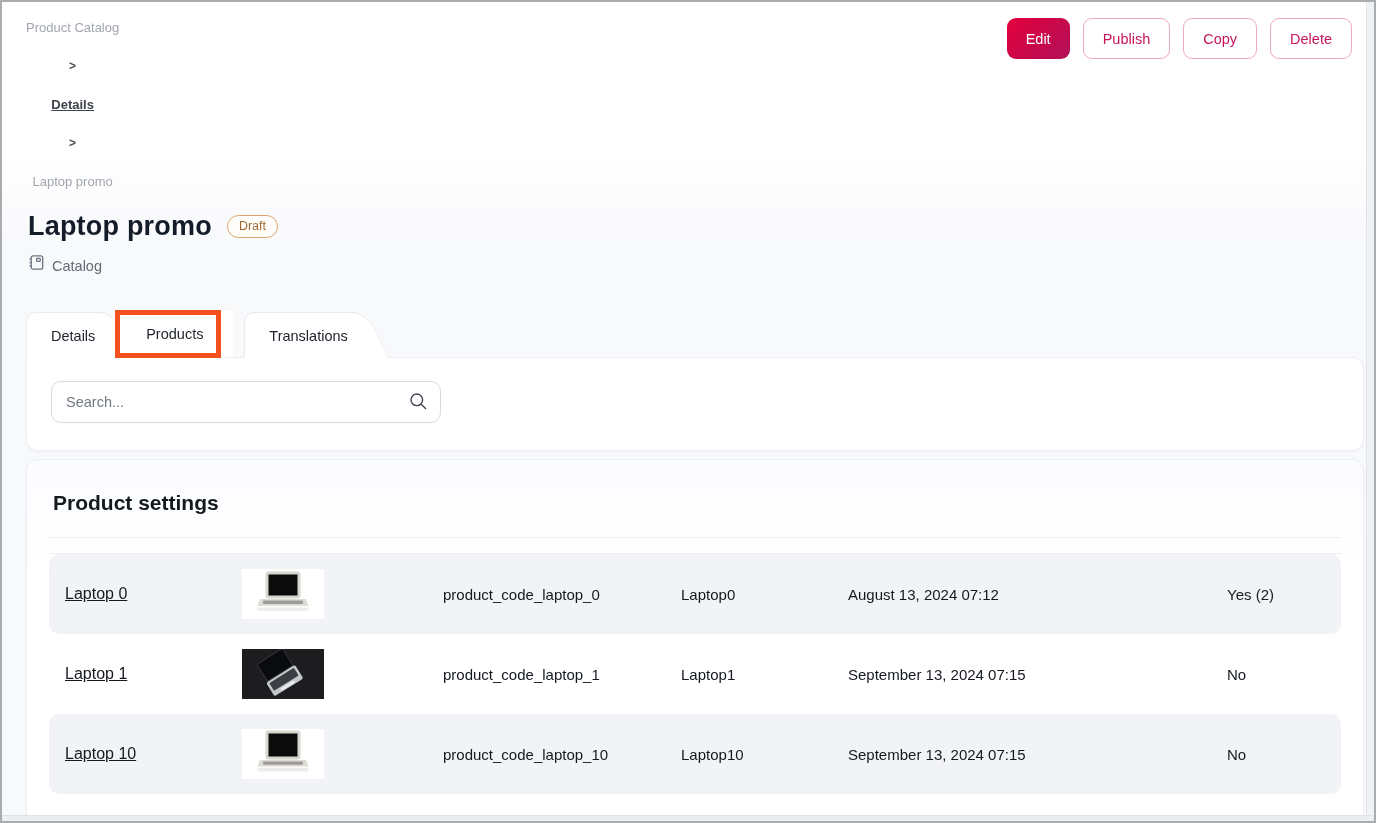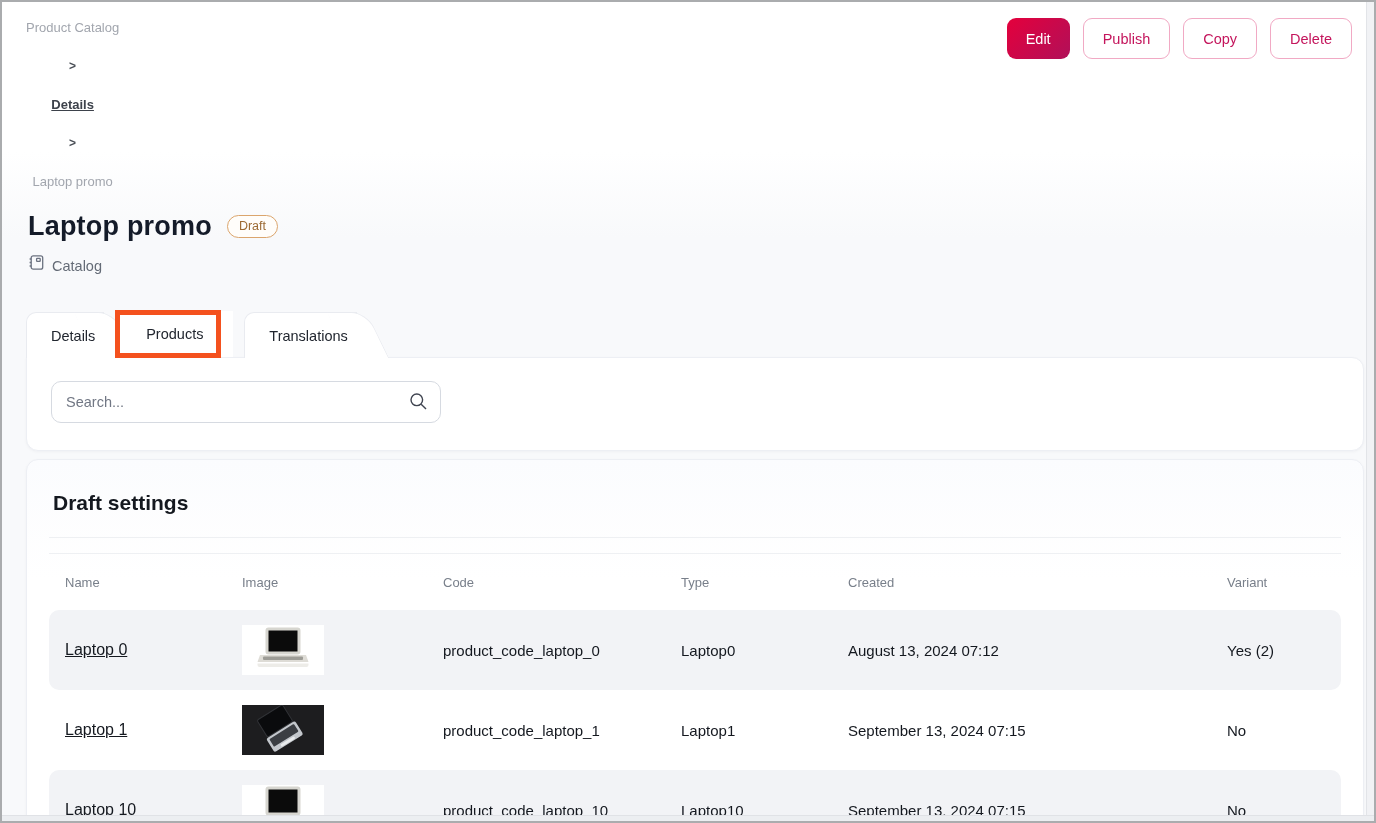--- a/index.html
+++ b/index.html
@@ -154,35 +154,27 @@
         <svg width="19" height="19" viewBox="0 0 19 19" fill="none" stroke="#3f4450" stroke-width="1.4">
           <circle cx="7.8" cy="7.8" r="5.8"></circle>
           <path d="M12.2 12.2 L17 17"></path>
         </svg>
       </span>
     </div>
   </section>
 
   <section class="card main-card">
 
-    <h2 class="filter-heading">Draft settings</h2>
+    <h2 class="filter-heading">Product settings</h2>
     <div class="divider"></div>
 
 
 
     <div class="divider under-list"></div>
 
-    <div class="grid thead">
-      <span>Name</span>
-      <span>Image</span>
-      <span>Code</span>
-      <span>Type</span>
-      <span>Created</span>
-      <span>Variant</span>
-    </div>
 
     <div class="grid trow alt">
       <span><a class="name-link">Laptop 0</a></span>
       <span>
         <svg class="product-img" viewBox="0 0 82 50">
           <rect width="82" height="50" fill="#ffffff"></rect>
           <rect x="25" y="4" width="32" height="24" rx="1.5" fill="#0b0b0b" stroke="#d7d6d0" stroke-width="3"></rect>
           <path d="M18 30 h46 l2.5 7 h-51 z" fill="#dedcd6"></path>
           <rect x="21" y="31.5" width="40" height="3.4" rx="1" fill="#9d9c96"></rect>
           <path d="M15.5 38.5 h51 v1.6 a2 2 0 0 1 -2 2 h-47 a2 2 0 0 1 -2 -2 z" fill="#edece8"></path>

